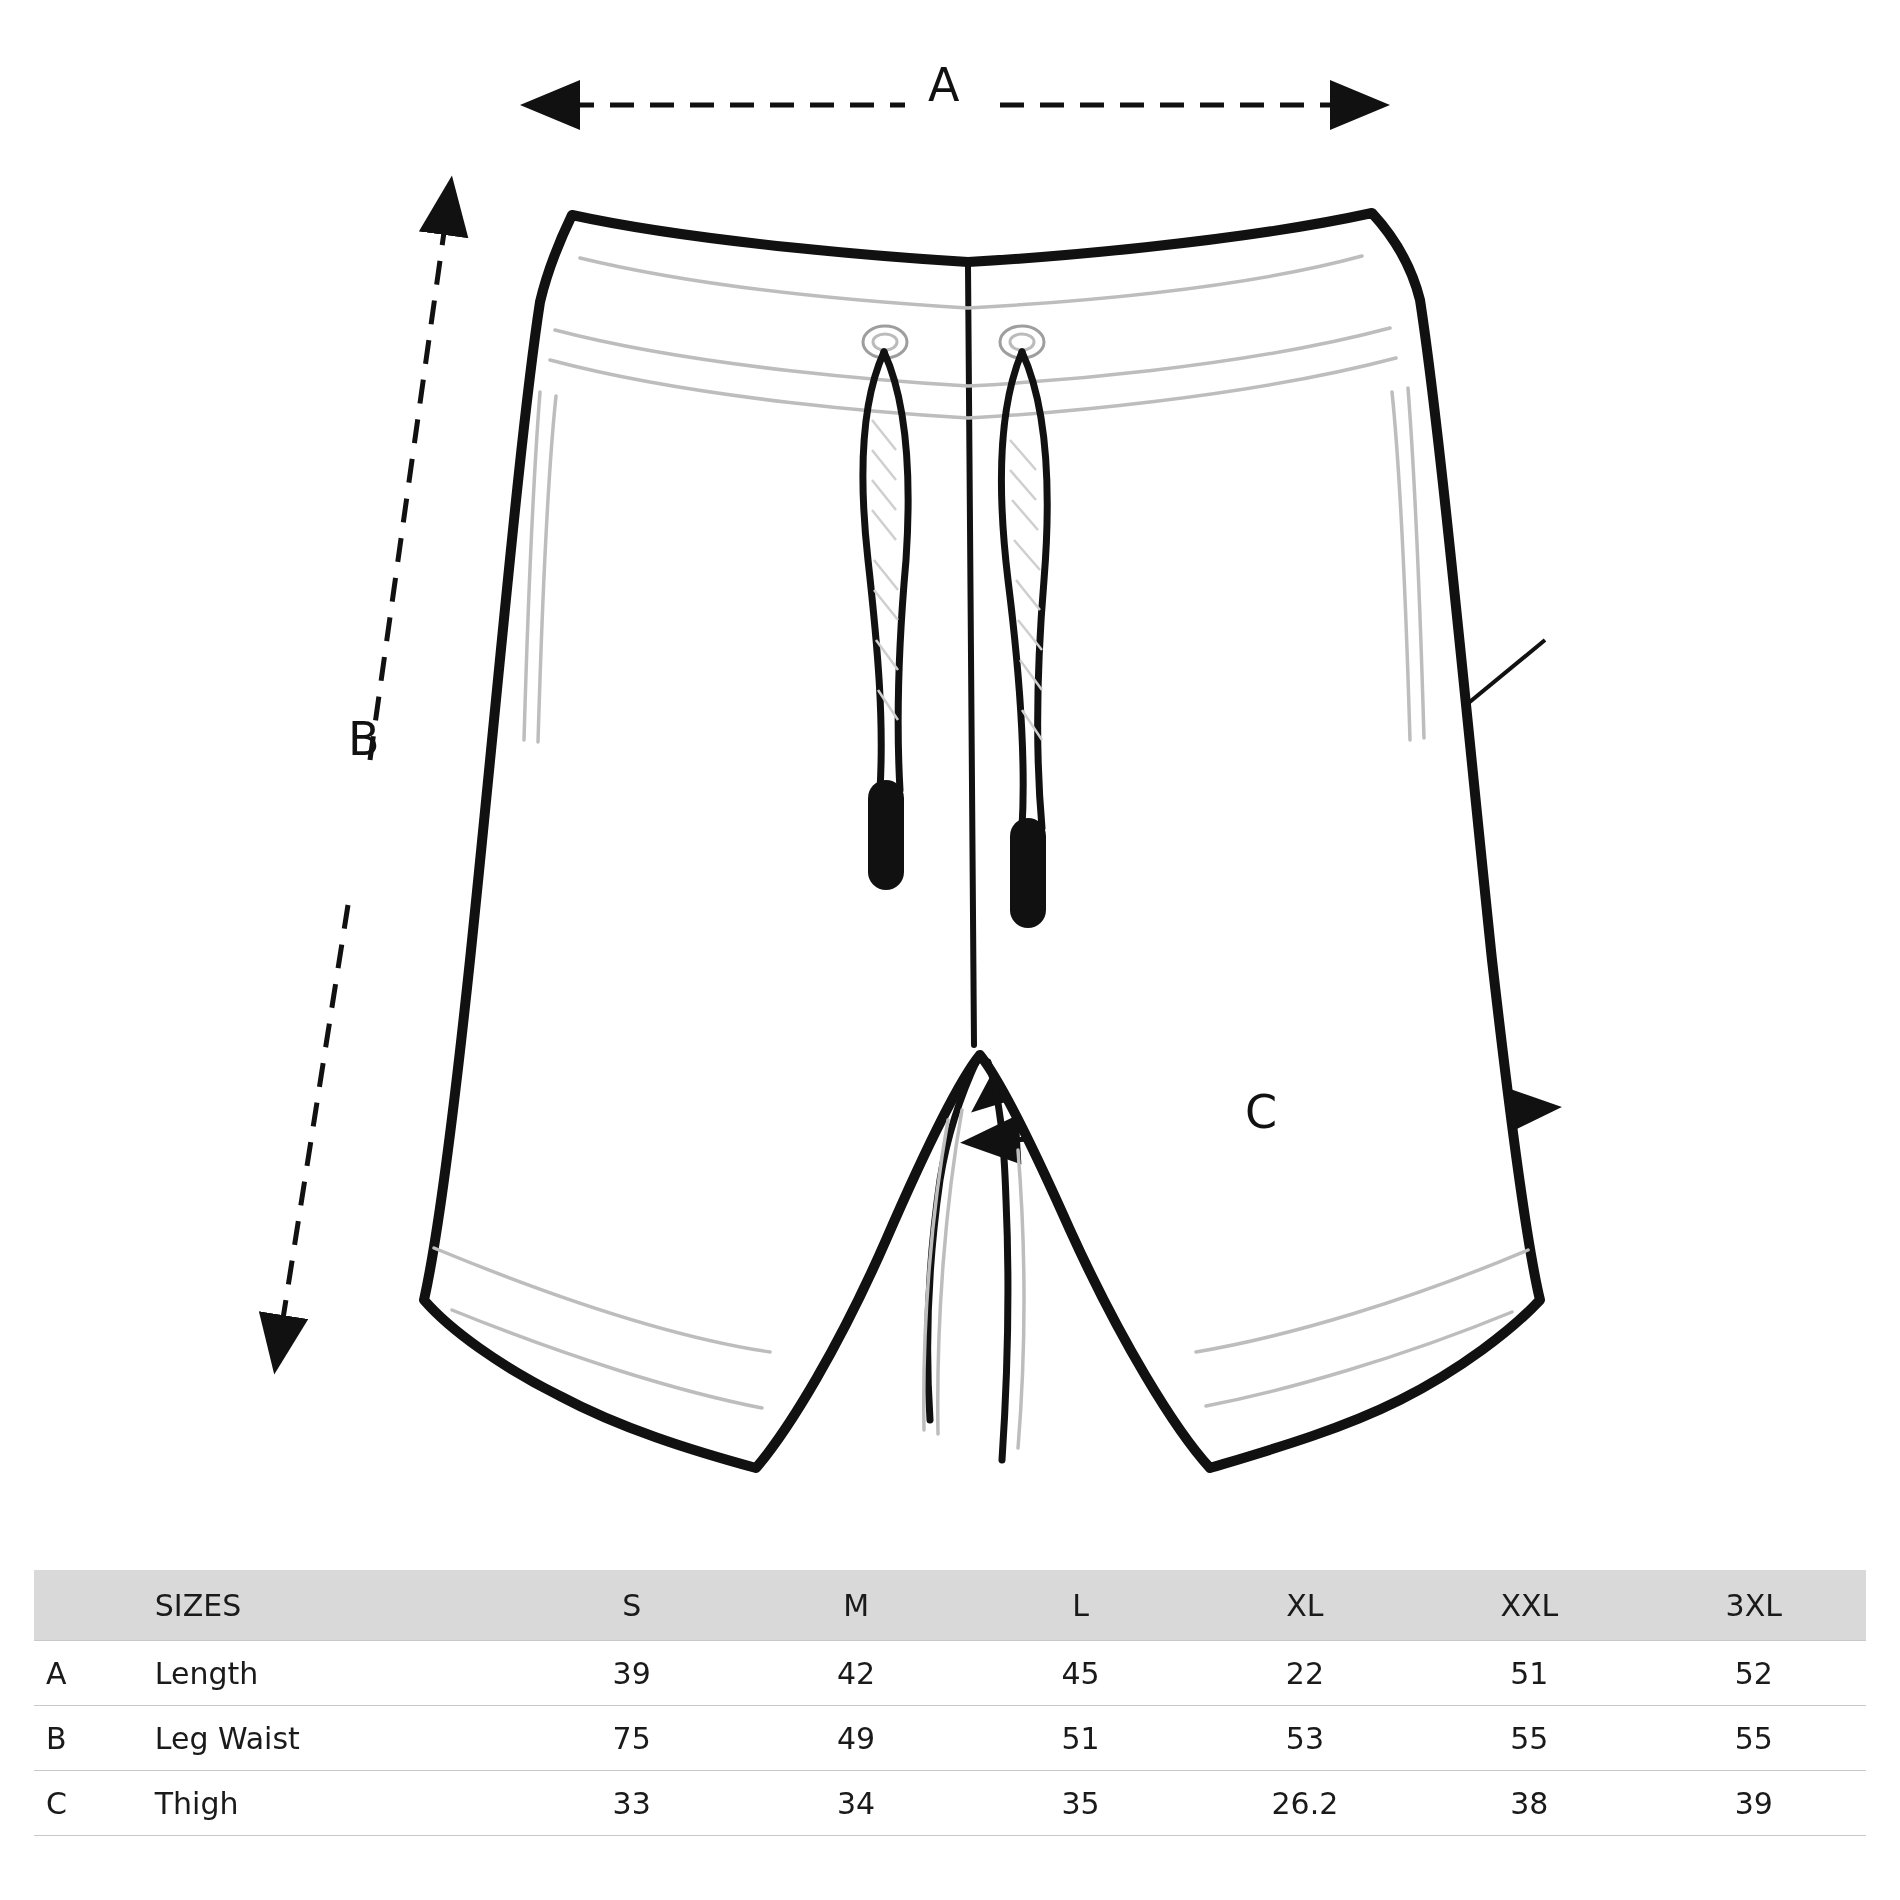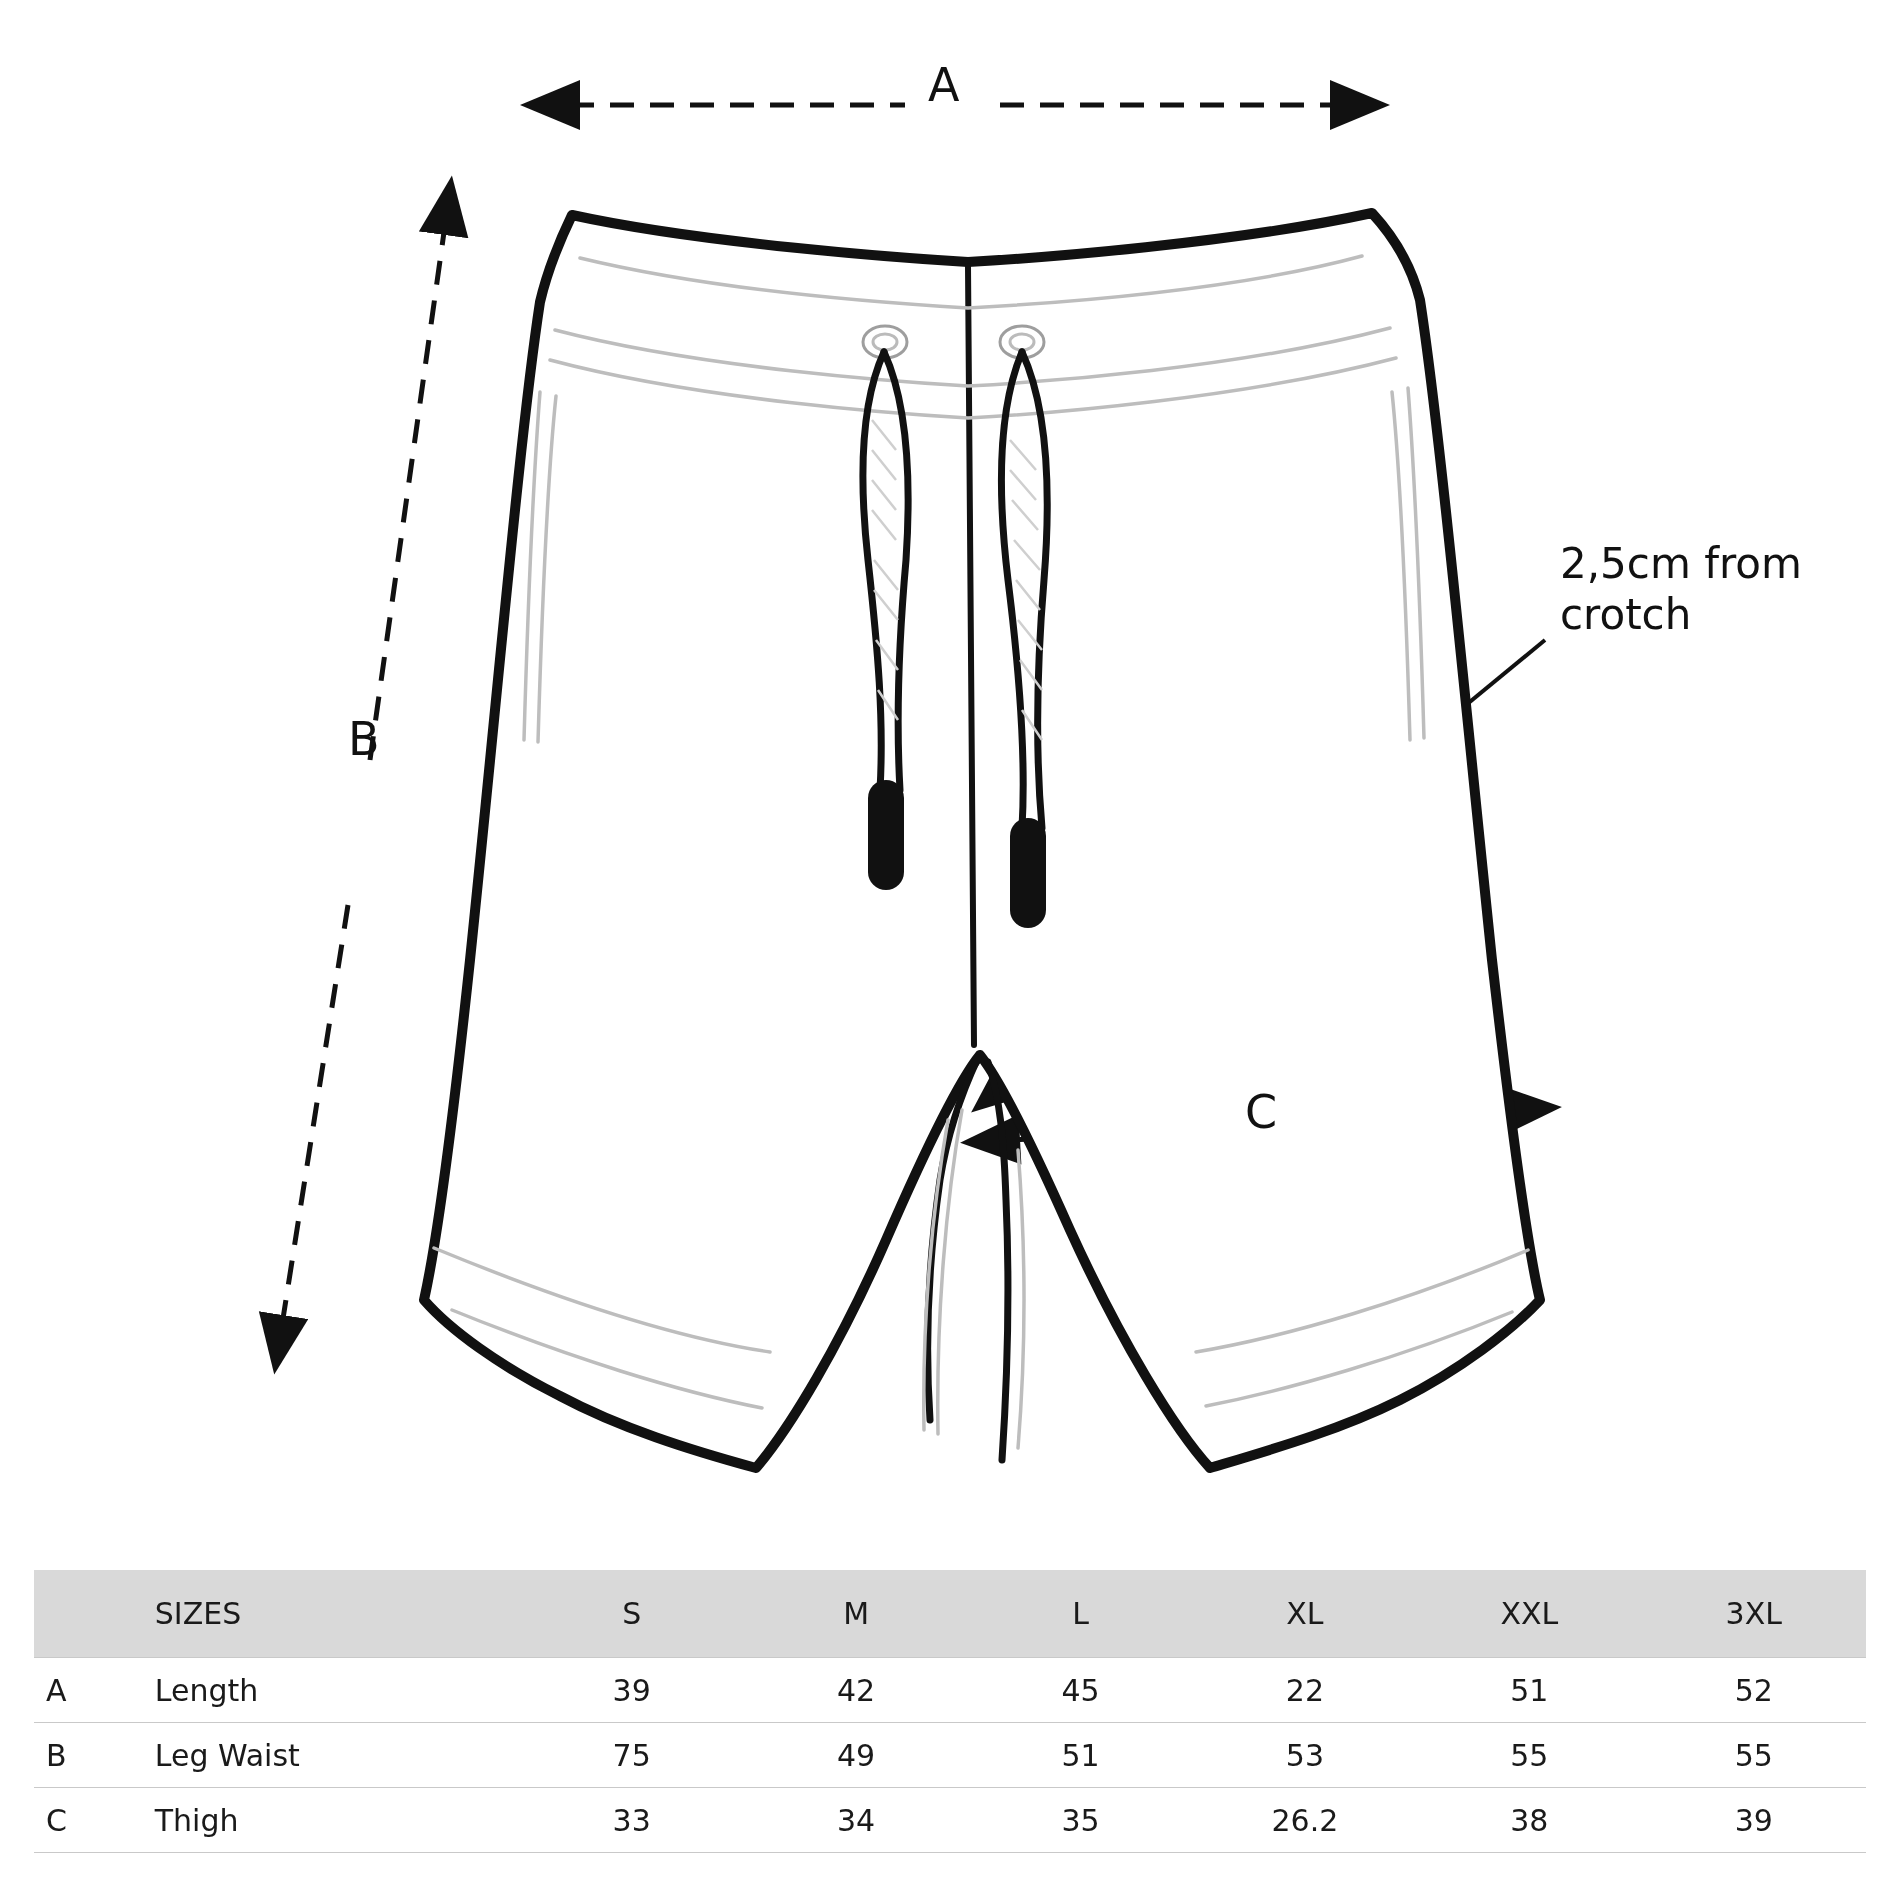--- a/index.html
+++ b/index.html
@@ -60,21 +60,21 @@
   #size-table th, #size-table td {
     padding: 0;
     font-weight: 400;
     height: 64px;
     vertical-align: middle;
   }
   #size-table thead tr {
     background: #d9d9d9;
   }
   #size-table thead th {
-    height: 87px;
+    height: 70px;
   }
   #size-table tbody tr {
     border-bottom: 1.5px solid #c9c9c9;
   }
   #size-table tbody tr:first-child {
     border-top: 1.5px solid #c9c9c9;
   }
   .col-key { width: 5.5%; text-align: left; padding-left: 12px !important; }
   .col-name { width: 21%; text-align: left; padding-left: 20px !important; }
   .col-size { width: 12.25%; text-align: center; }
@@ -201,21 +201,20 @@
       <rect x="868" y="780" width="36" height="110" rx="18"></rect>
       <rect x="1010" y="818" width="36" height="110" rx="18"></rect>
     </g>
 
   </svg>
 
   <div class="dim-label" id="label-A">A</div>
   <div class="dim-label" id="label-B">B</div>
   <div class="dim-label" id="label-C">C</div>
 
-  <div id="note-crotch">2,5cm from crotch</div>
 
   <table id="size-table">
     <thead>
       <tr>
         <th class="col-key"></th>
         <th class="col-name">SIZES</th>
         <th class="col-size">S</th>
         <th class="col-size">M</th>
         <th class="col-size">L</th>
         <th class="col-size">XL</th>

